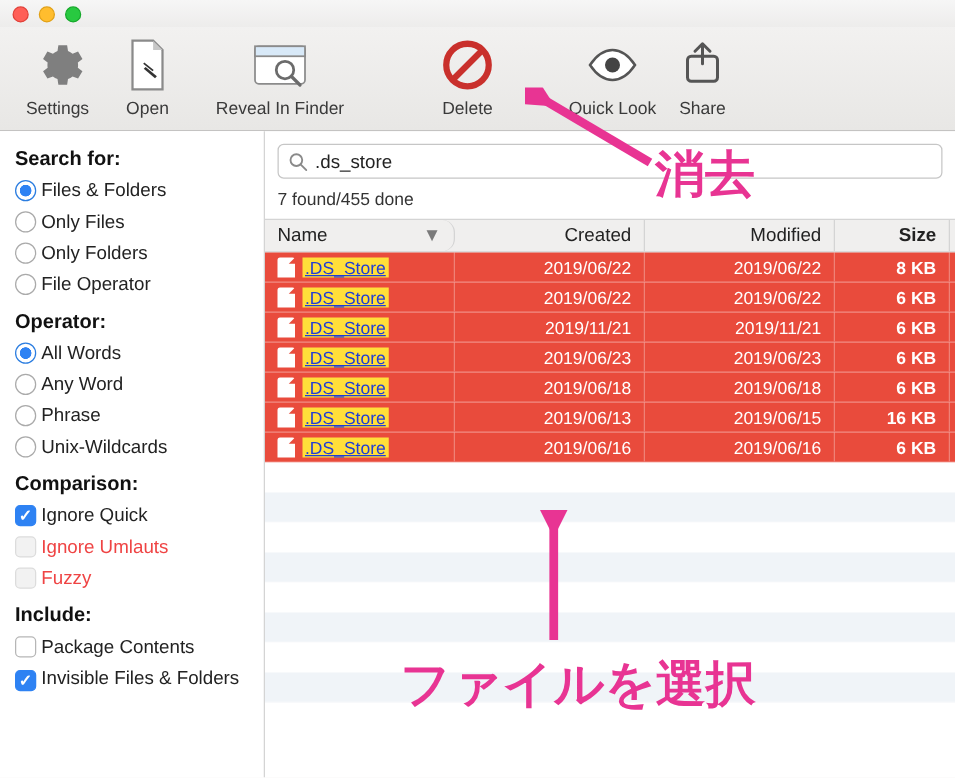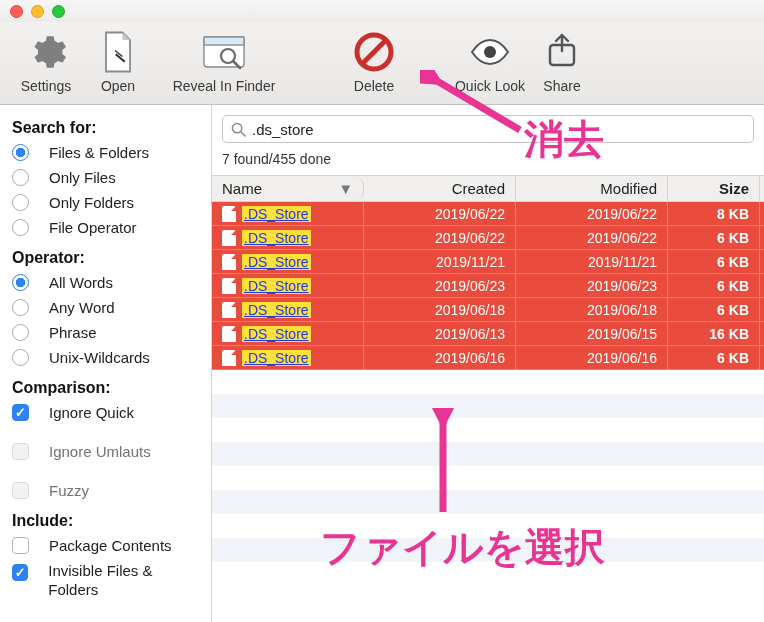--- a/index.html
+++ b/index.html
@@ -76,26 +76,26 @@
 .section-label {
   font-weight: 700;
   font-size: 16px;
   color: #111;
   margin-top: 6px;
 }
 .section-label:first-child { margin-top: 0; }
 .opt-row {
   display: flex;
   align-items: center;
-  gap: 20px;
+  gap: 4px;
   font-size: 15px;
   color: #222;
   padding: 1px 0;
 }
-.opt-row.disabled { color: #737373; margin-top: 14px; }
+.opt-row.disabled { color: #ef4444; }
 .radio {
   width: 17px; height: 17px; border-radius: 50%;
   border: 1px solid #aaa;
   background: #fff;
   display: inline-block;
   position: relative;
 }
 .radio.checked {
   border-color: #2b7de0;
   background: radial-gradient(circle at center, #2e82f3 0 42%, #fff 46%);

